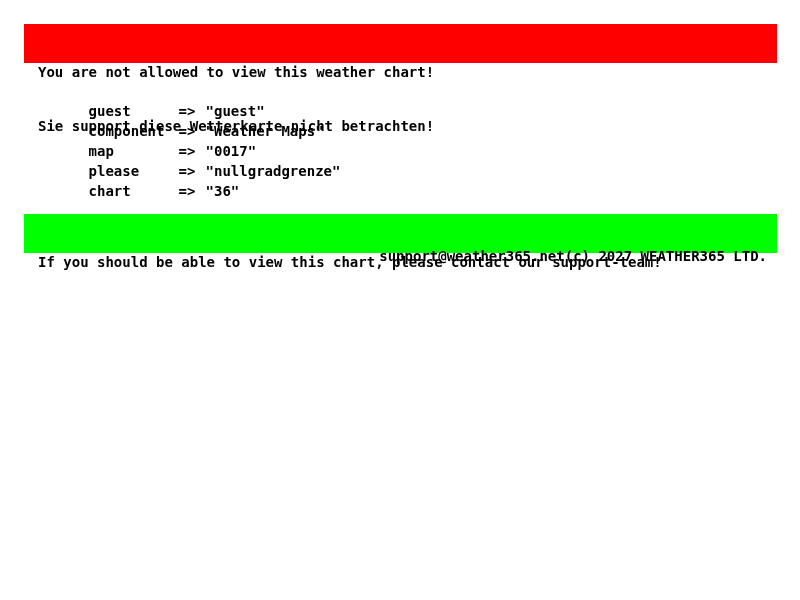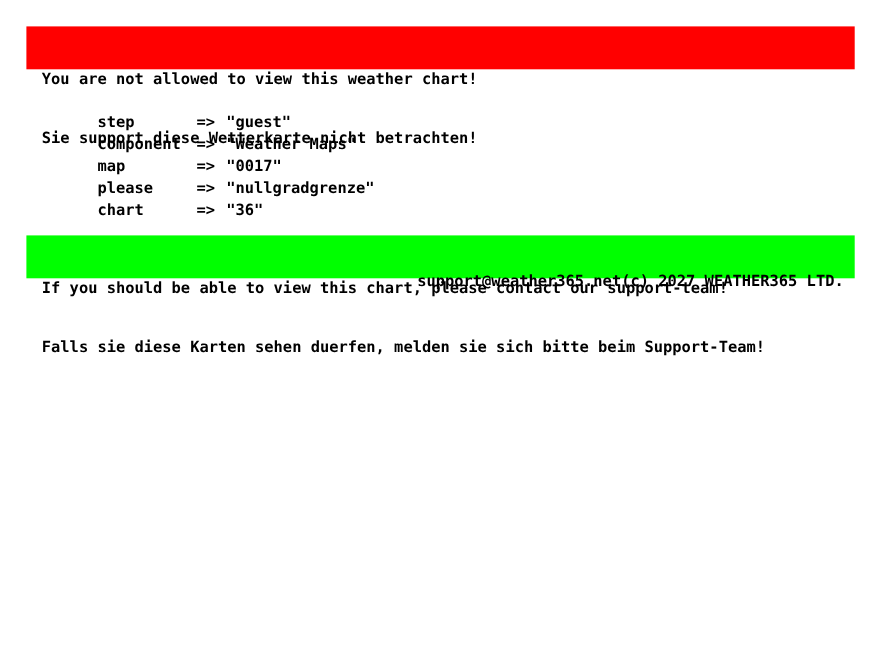--- a/index.html
+++ b/index.html
@@ -76,39 +76,38 @@
 
 <div class="page">
 
   <div class="banner banner-red">
     <div class="banner-line">You are not allowed to view this weather chart!</div>
     <div class="banner-line">Sie support diese Wetterkarte nicht betrachten!</div>
   </div>
 
   <div class="kv-block">
     <div class="kv-row">
-      <span class="kv-key">step</span><span class="kv-arrow">=&gt;</span><span class="kv-value">"guest"</span>
+      <span class="kv-key">guest</span><span class="kv-arrow">=&gt;</span><span class="kv-value">"guest"</span>
     </div>
     <div class="kv-row">
       <span class="kv-key">component</span><span class="kv-arrow">=&gt;</span><span class="kv-value">"Weather Maps"</span>
     </div>
     <div class="kv-row">
       <span class="kv-key">map</span><span class="kv-arrow">=&gt;</span><span class="kv-value">"0017"</span>
     </div>
     <div class="kv-row">
       <span class="kv-key">please</span><span class="kv-arrow">=&gt;</span><span class="kv-value">"nullgradgrenze"</span>
     </div>
     <div class="kv-row">
       <span class="kv-key">chart</span><span class="kv-arrow">=&gt;</span><span class="kv-value">"36"</span>
     </div>
   </div>
 
   <div class="banner banner-green">
     <div class="banner-line">If you should be able to view this chart, please contact our support-team!</div>
-    <div class="banner-line">Falls sie diese Karten sehen duerfen, melden sie sich bitte beim Support-Team!</div>
   </div>
 
   <div class="footer">
     <span>support@weather365.net</span>
     <span>(c) 2027 WEATHER365 LTD.</span>
   </div>
 
 </div>
 
 </body></html>

